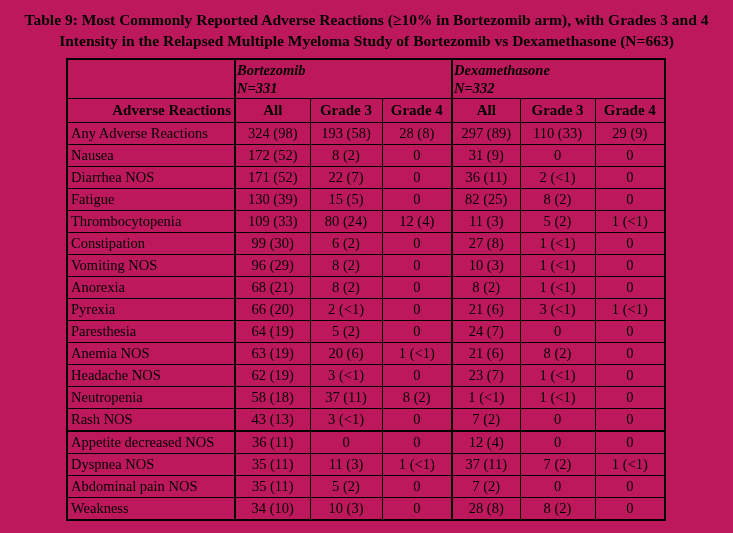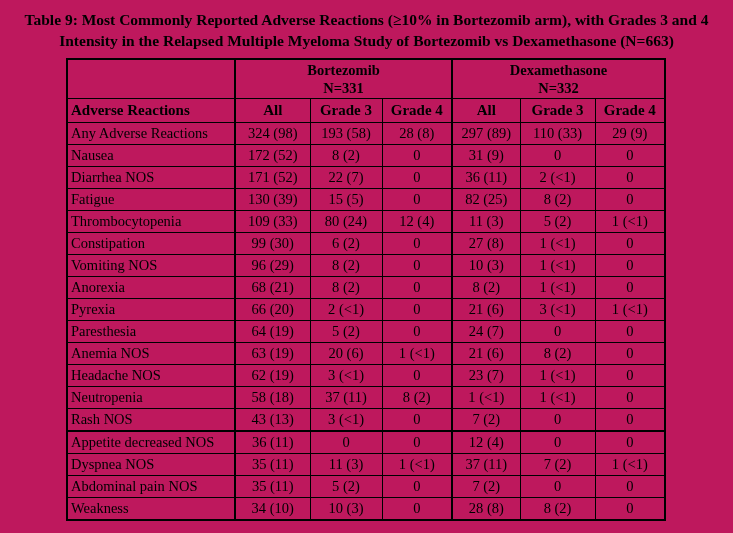--- a/index.html
+++ b/index.html
@@ -32,34 +32,35 @@
     border: 2px solid #000;
   }
   table.adr th, table.adr td {
     border: 1px solid #000;
     font-size: 14.5px;
     overflow: hidden;
     white-space: nowrap;
   }
   th.grp-hdr {
     font-weight: 700;
-    text-align: center;
+    text-align: left;
     height: 36px;
     line-height: 18px;
     font-size: 15px;
+    font-style: italic;
   }
   th.corner { height: 36px; }
   tr.sub-hdr th {
     font-weight: 700;
     height: 21px;
     line-height: 19px;
     font-size: 15px;
   }
   th.row-hdr {
-    text-align: left;
+    text-align: right;
     padding: 0 3px;
   }
   td.reaction {
     text-align: left;
     padding: 0 3px;
     height: 19px;
     line-height: 17px;
   }
   td.num {
     text-align: center;

